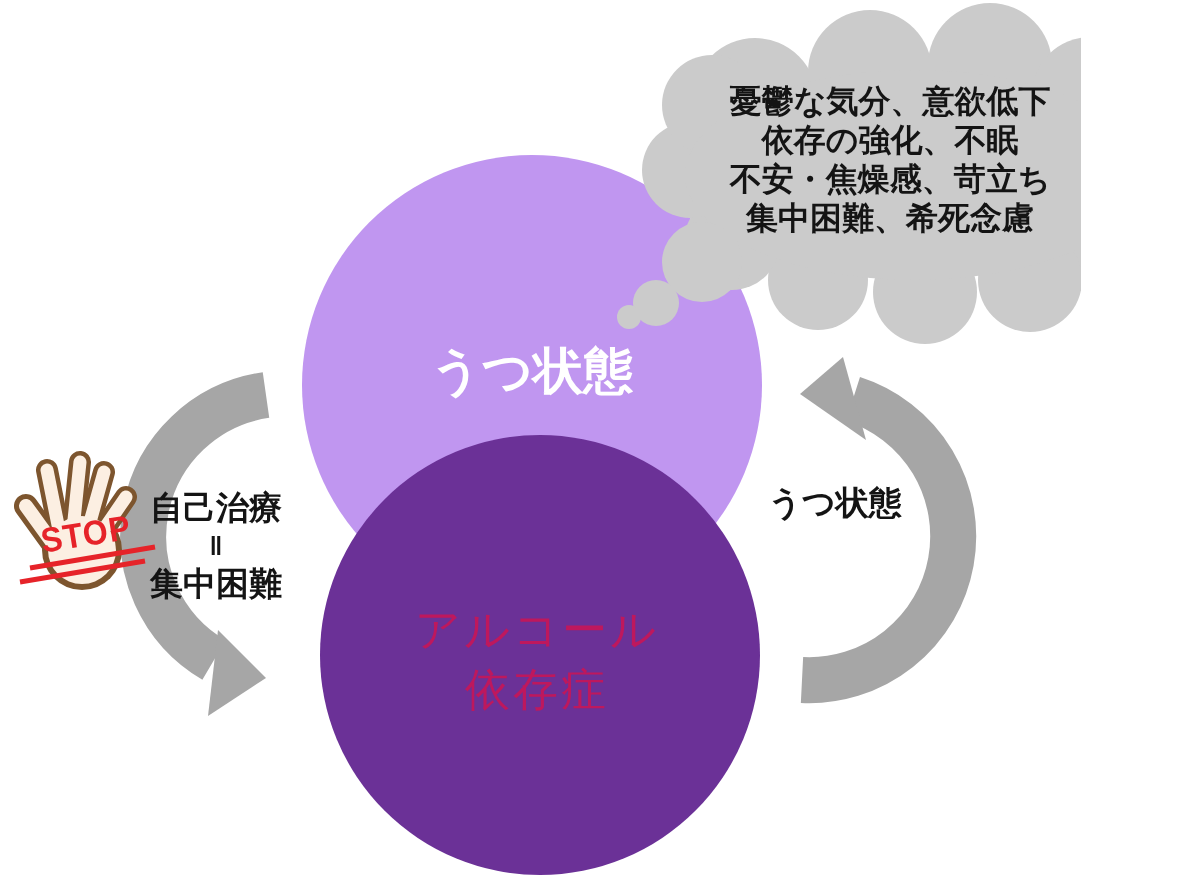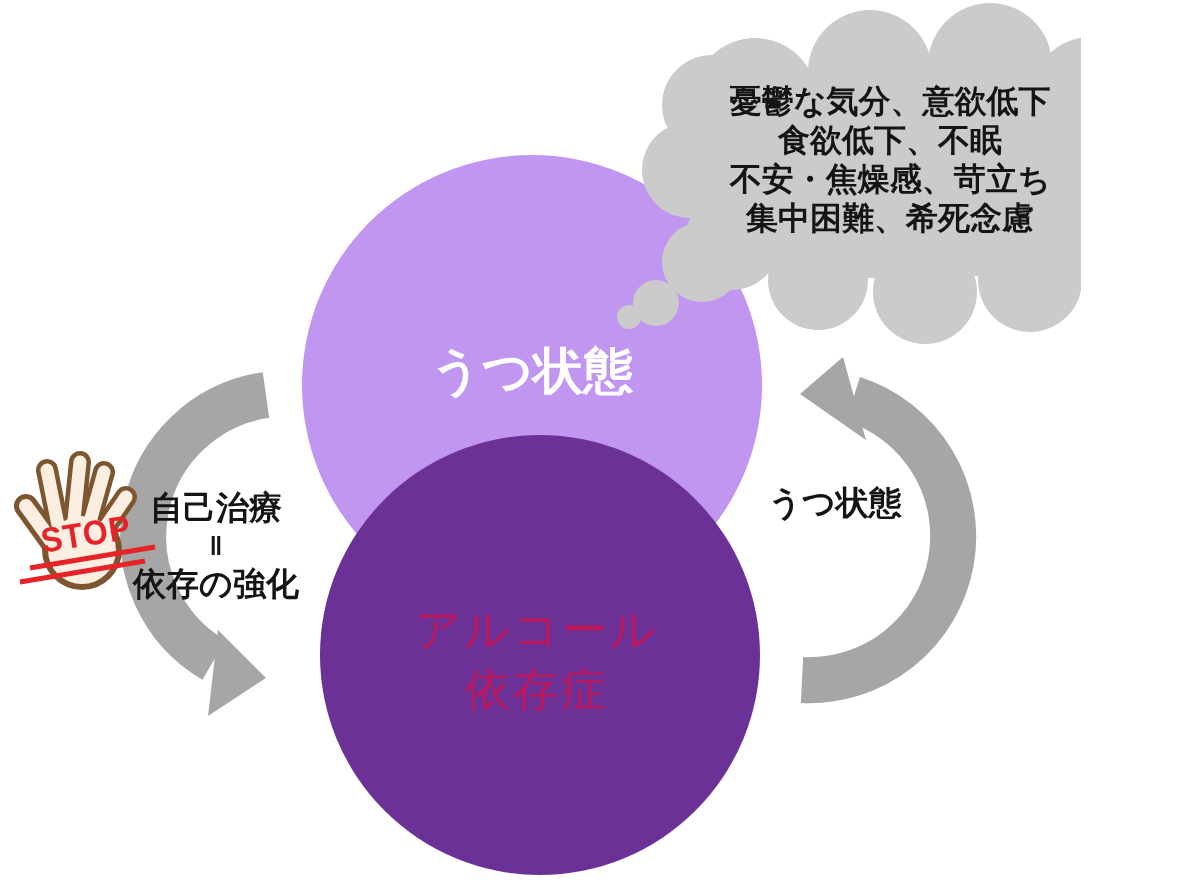--- a/index.html
+++ b/index.html
@@ -88,36 +88,36 @@
       <circle cx="82" cy="550" r="34" fill="#fcefe2"></circle>
       <g stroke="#e62329" stroke-width="5">
         <line x1="30" y1="568" x2="155" y2="547"></line>
         <line x1="20" y1="582" x2="145" y2="561"></line>
       </g>
     </g>
   </svg>
 
   <div class="txt cloud-text">
     <div>憂鬱な気分、意欲低下</div>
-    <div>食欲低下、不眠</div>
+    <div>依存の強化、不眠</div>
     <div>不安・焦燥感、苛立ち</div>
     <div>集中困難、希死念慮</div>
   </div>
 
   <div class="txt depression-label">うつ状態</div>
 
   <div class="txt alcohol-label">
     <div>アルコール</div>
     <div>依存症</div>
   </div>
 
   <div class="txt left-cycle-label">
     <div class="l1">自己治療</div>
     <div class="eq">‖</div>
-    <div class="l2">依存の強化</div>
+    <div class="l2">集中困難</div>
   </div>
 
   <div class="txt right-cycle-label">
     <div>うつ状態</div>
   </div>
 
   <div class="txt stop-label">STOP</div>
 
 </div>
 

